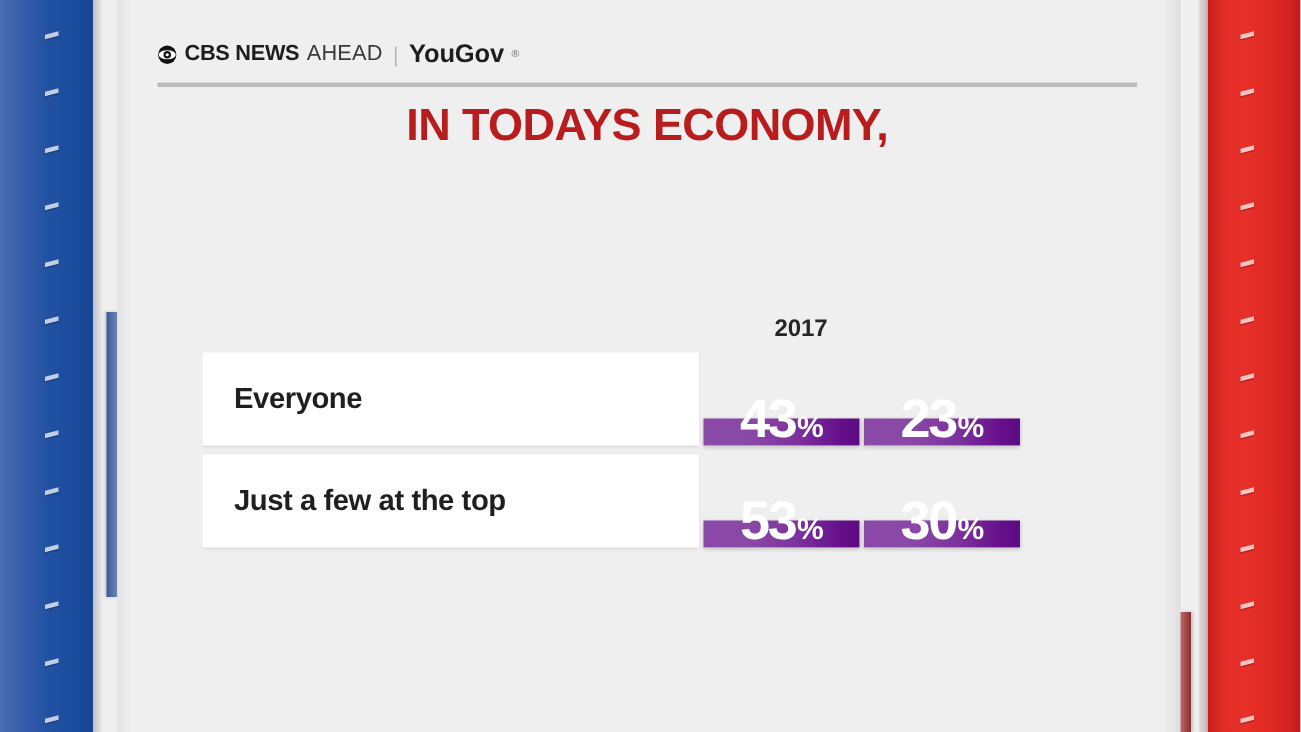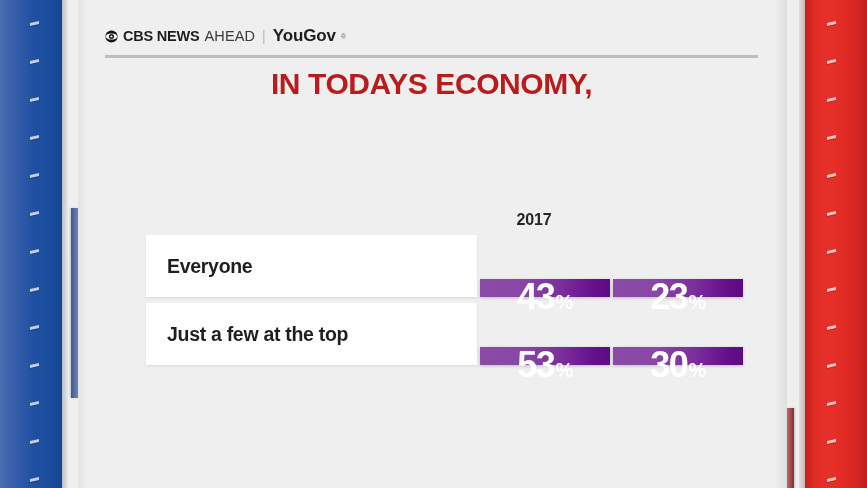--- a/index.html
+++ b/index.html
@@ -239,32 +239,31 @@
     flex: none;
     background: #ffffff;
     display: flex;
     align-items: center;
     padding-left: 21px;
     font-size: 19.5px;
     font-weight: 700;
     color: #1f1f1f;
     letter-spacing: -0.3px;
     box-shadow: 0 1px 2px rgba(0,0,0,0.10);
-    margin-left: 11px;
   }
 
   .cell-gap { width: 3px; flex: none; }
 
   .cell-value {
-    width: 130px;
+    width: 104px;
     flex: none;
     background: linear-gradient(to right,
         #8b4aa8 0%, #8946a6 34%, #7b2f9c 62%, #660f8b 88%, #5c0b82 100%);
     display: flex;
-    align-items: flex-start;
+    align-items: flex-end;
     justify-content: center;
     box-shadow: 0 1px 3px rgba(0,0,0,0.22);
     margin-top: 44px;
   }
 
   .val {
     color: #ffffff;
     font-weight: 700;
     font-size: 36px;
     line-height: 1;

